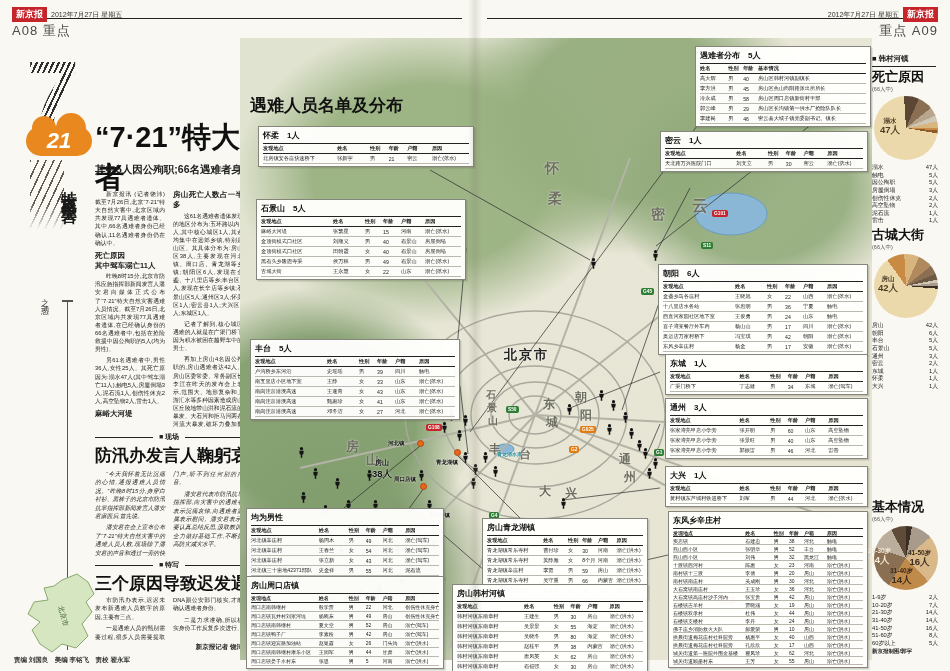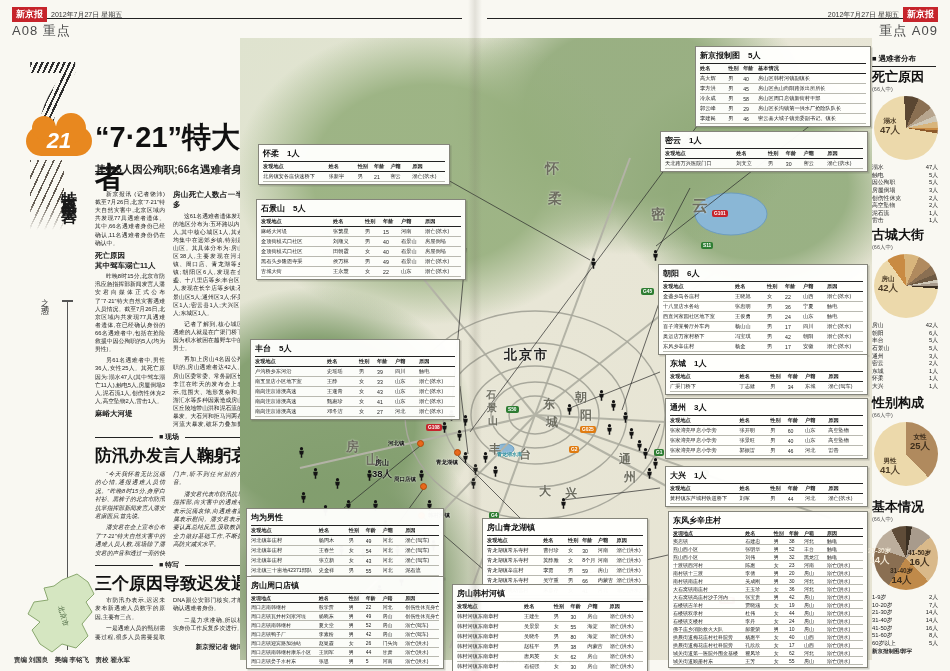--- a/index.html
+++ b/index.html
@@ -67,21 +67,21 @@
   .town-lab{position:absolute;font-size:5.5px;font-weight:bold;color:#111;z-index:4;text-shadow:0 0 2px #fff;}
   .sml{position:absolute;font-size:5px;font-weight:bold;z-index:3;text-shadow:0 0 2px #fff;}
   .marker{position:absolute;z-index:4;line-height:0;}
   
   .tb{position:absolute;background:rgba(255,255,253,.97);border:1px solid #85857b;box-shadow:1.5px 1.5px 0 rgba(90,90,80,.25);padding:3px 4px 2px 4px;z-index:5;}
   .tb .tt{font-weight:bold;font-size:8px;margin-bottom:2px;color:#101010;}
   .tb table{border-collapse:collapse;width:100%;table-layout:fixed;}
   .tb th{font-size:5.2px;text-align:left;border-top:1px solid #222;border-bottom:1px solid #222;padding:1px 0;color:#222;}
   .tb td{font-size:5.2px;border-bottom:0.5px solid #b9b9b0;padding:1px 0;white-space:nowrap;overflow:hidden;color:#222;}
   .tb-gongxun{left:695px;top:46px;width:176px}
-  .tb-huairou{left:258px;top:144px;width:192px}
+  .tb-huairou{left:258px;top:126px;width:216px}
   .tb-shijingshan{left:256px;top:199px;width:210px}
   .tb-fengtai{left:250px;top:339px;width:210px}
   .tb-miyun{left:660px;top:131px;width:208px}
   .tb-chaoyang{left:658px;top:264px;width:210px}
   .tb-dongcheng{left:665px;top:354px;width:203px}
   .tb-tongzhou{left:665px;top:398px;width:203px}
   .tb-daxing{left:665px;top:466px;width:203px}
   .tb-hebeizhen{left:246px;top:508px;width:198px}
   .tb-zhoukoudian{left:246px;top:576px;width:198px;}
   .tb-zhoukoudian td,.tb-zhoukoudian th{font-size:5px;}
@@ -438,23 +438,24 @@
         </svg></div>
       <div class="marker" style="left: 350px; top: 220px;"><svg width="7" height="11" viewBox="0 0 7 11">
           <circle cx="3.5" cy="1.7" r="1.6" fill="#141414"></circle>
           <path d="M1.2 3.8h4.6l-0.6 3.6h-1l0.1 3.4h-1.6l0.1-3.4h-1z" fill="#141414"></path>
         </svg></div>
       <div class="marker" style="left: 412px; top: 212px;"><svg width="7" height="11" viewBox="0 0 7 11">
           <circle cx="3.5" cy="1.7" r="1.6" fill="#141414"></circle>
           <path d="M1.2 3.8h4.6l-0.6 3.6h-1l0.1 3.4h-1.6l0.1-3.4h-1z" fill="#141414"></path>
         </svg></div>
     </div>
+  <div class="map-title">遇难人员名单及分布</div>
 
   <div class="tb tb-gongxun">
-      <div class="tt">新京报制图　5人</div>
+      <div class="tt">遇难者分布　5人</div>
       <table>
         <colgroup>
           <col style="width: 17%;">
           <col style="width: 9%;">
           <col style="width: 9%;">
           <col style="width: 65%;">
         </colgroup>
         <thead>
           <tr>
             <th>姓名</th>
@@ -1305,21 +1306,21 @@
             <td>女</td>
             <td>55</td>
             <td>房山</td>
             <td>溺亡(洪水)</td>
           </tr>
         </tbody>
       </table>
     </div>
 
   <div id="sidebar">
-    <div class="sb-header">■ 遇难者分布</div>
+    <div class="sb-header">■ 韩村河镇</div>
     <div class="cs" style="top:68px">
         <div class="ct">死亡原因</div>
         <div class="csub">(66人中)</div>
         <div class="pie" style="background: conic-gradient(from 100deg, rgb(236, 217, 171) 0deg, rgb(236, 217, 171) 256.4deg, rgb(90, 70, 50) 256.4deg, rgb(90, 70, 50) 283.6deg, rgb(138, 111, 82) 283.6deg, rgb(138, 111, 82) 310.9deg, rgb(183, 165, 142) 310.9deg, rgb(183, 165, 142) 327.3deg, rgb(207, 200, 184) 327.3deg, rgb(207, 200, 184) 338.2deg, rgb(216, 181, 124) 338.2deg, rgb(216, 181, 124) 349.1deg, rgb(201, 139, 67) 349.1deg, rgb(201, 139, 67) 354.5deg, rgb(141, 90, 43) 354.5deg, rgb(141, 90, 43) 360deg);">
           <div class="il" style="left: 6px; top: 22px; color: rgb(74, 59, 38);">
             <div class="t">溺水</div>
             <div class="v">47人</div>
           </div>
         </div>
         <div class="legend">
@@ -1398,34 +1399,20 @@
           <div class="lrow">
             <span>怀柔</span>
             <span>1人</span>
           </div>
           <div class="lrow">
             <span>大兴</span>
             <span>1人</span>
           </div>
         </div>
       </div>
-    <div class="cs" style="top:394px">
-        <div class="ct">性别构成</div>
-        <div class="csub">(66人中)</div>
-        <div class="pie" style="background: conic-gradient(rgb(176, 138, 94) 0deg, rgb(176, 138, 94) 136.4deg, rgb(236, 217, 171) 136.4deg, rgb(236, 217, 171) 360deg);">
-          <div class="il" style="left: 36px; top: 12px; color: rgb(60, 45, 28);">
-            <div class="t">女性</div>
-            <div class="v">25人</div>
-          </div>
-          <div class="il" style="left: 6px; top: 36px; color: rgb(74, 59, 38);">
-            <div class="t">男性</div>
-            <div class="v">41人</div>
-          </div>
-        </div>
-      </div>
     <div class="cs" style="top:498px">
         <div class="ct">基本情况</div>
         <div class="csub">(66人中)</div>
         <div class="pie" style="background: conic-gradient(rgb(58, 47, 34) 0deg, rgb(58, 47, 34) 10.9deg, rgb(168, 155, 140) 10.9deg, rgb(168, 155, 140) 49.1deg, rgb(217, 185, 138) 49.1deg, rgb(217, 185, 138) 136.4deg, rgb(192, 138, 74) 136.4deg, rgb(192, 138, 74) 212.7deg, rgb(138, 111, 82) 212.7deg, rgb(138, 111, 82) 289.1deg, rgb(188, 174, 156) 289.1deg, rgb(188, 174, 156) 332.7deg, rgb(95, 76, 56) 332.7deg, rgb(95, 76, 56) 360deg);">
           <div class="il" style="left: -6px; top: 22px; color: rgb(243, 234, 216);">
             <div class="t">21-30岁</div>
             <div class="v">14人</div>
           </div>
           <div class="il" style="left: 16px; top: 42px; color: rgb(60, 45, 28);">
             <div class="t">31-40岁</div>

